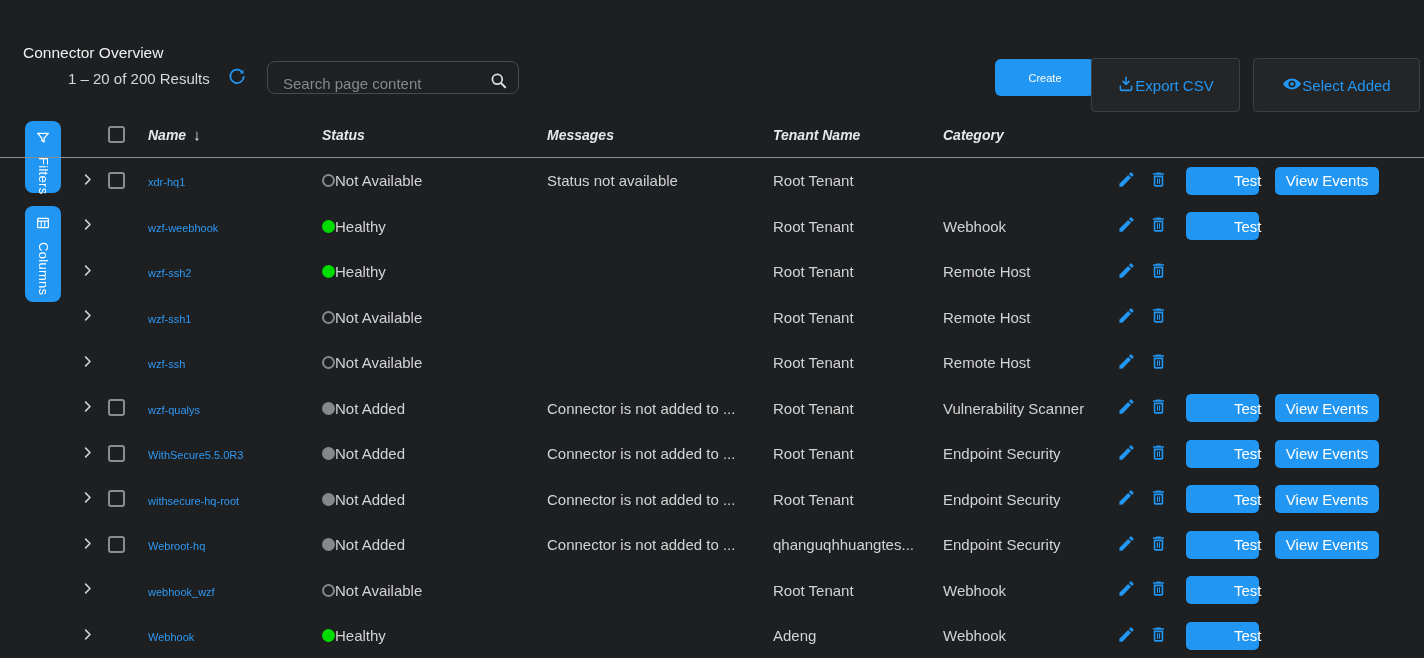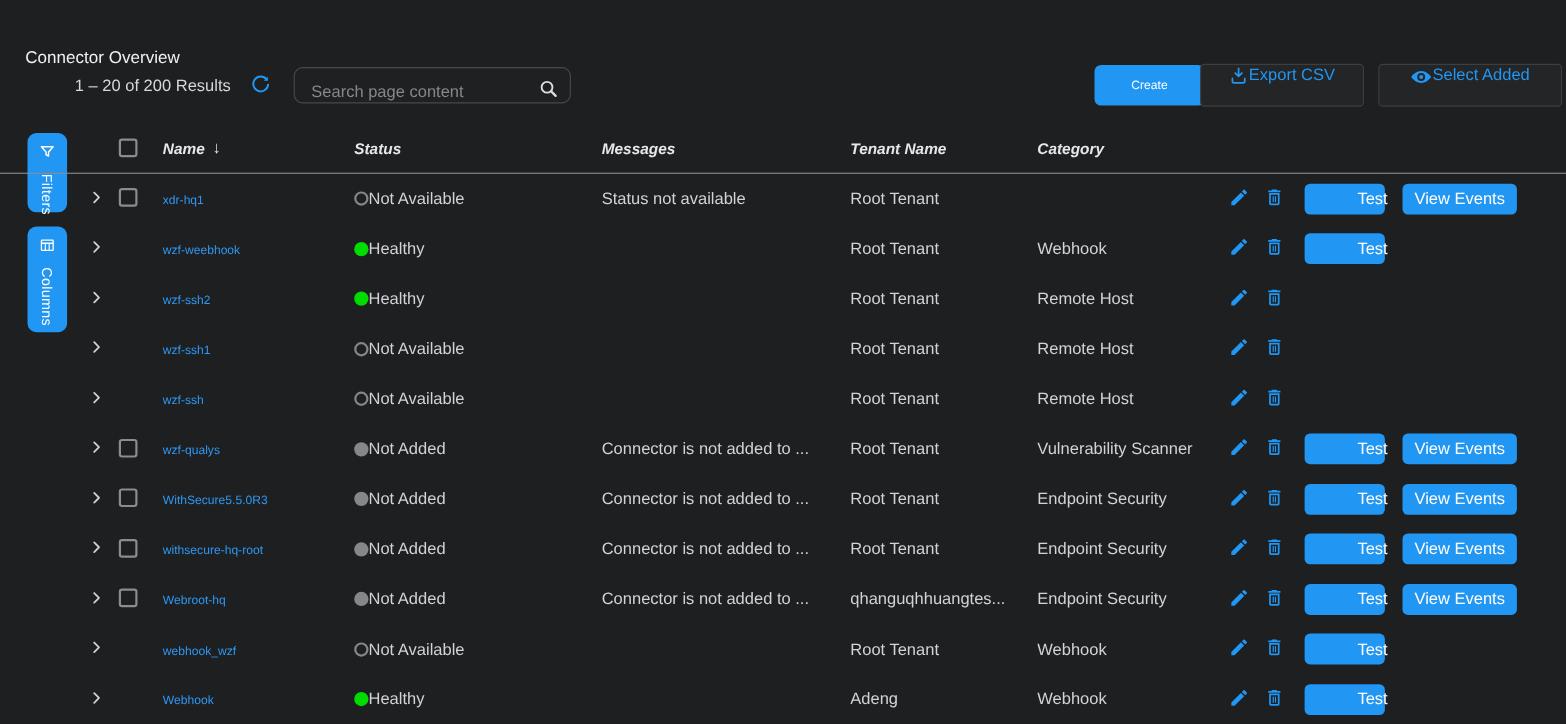--- a/index.html
+++ b/index.html
@@ -26,24 +26,24 @@
   }
   .search-box input::placeholder { color:#85888b; }
   .search-ico { display:flex; background:none; border:none; padding:0; cursor:pointer; }
 
   .btn-create {
     position:absolute; left:995px; top:59px; width:100px; height:37px;
     background:var(--accent,#2196f3); color:#fff; border:none; border-radius:6px;
     font-size:11px; font-family:inherit; cursor:pointer;
   }
   .btn-outline {
-    position:absolute; top:58px; height:39px;
+    position:absolute; top:58px; height:54px;
     background:#232527; border:1px solid #3c3f42; border-radius:4px;
     color:var(--accent,#2196f3); font-size:15px; font-family:inherit;
-    display:flex; justify-content:center; gap:0; cursor:pointer;
+    display:flex; align-items:center; justify-content:center; gap:0; cursor:pointer;
   }
   .btn-export { left:1091px; width:149px; }
   .btn-select { left:1253px; width:167px; }
 
   .side-tab {
     position:absolute; left:25px; width:36px;
     background:var(--accent,#2196f3); border-radius:8px;
     display:flex; flex-direction:column; align-items:center;
     padding-top:9px; gap:7px; cursor:pointer;
   }

